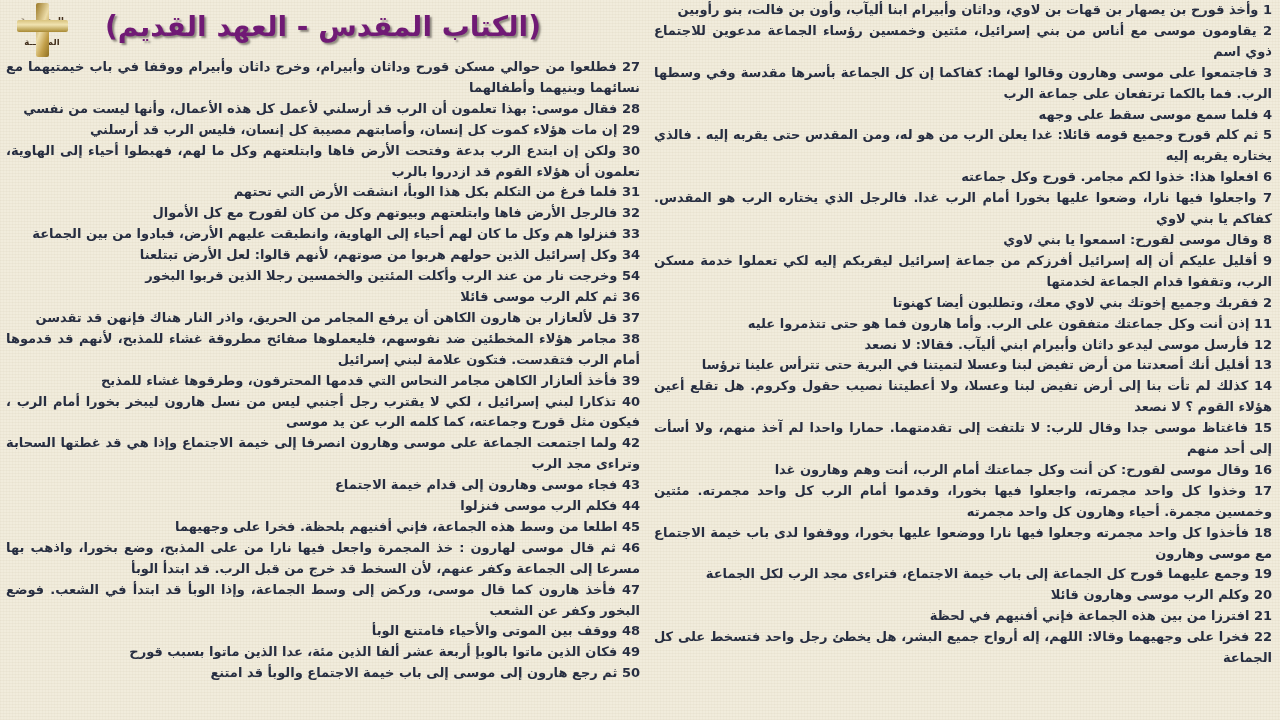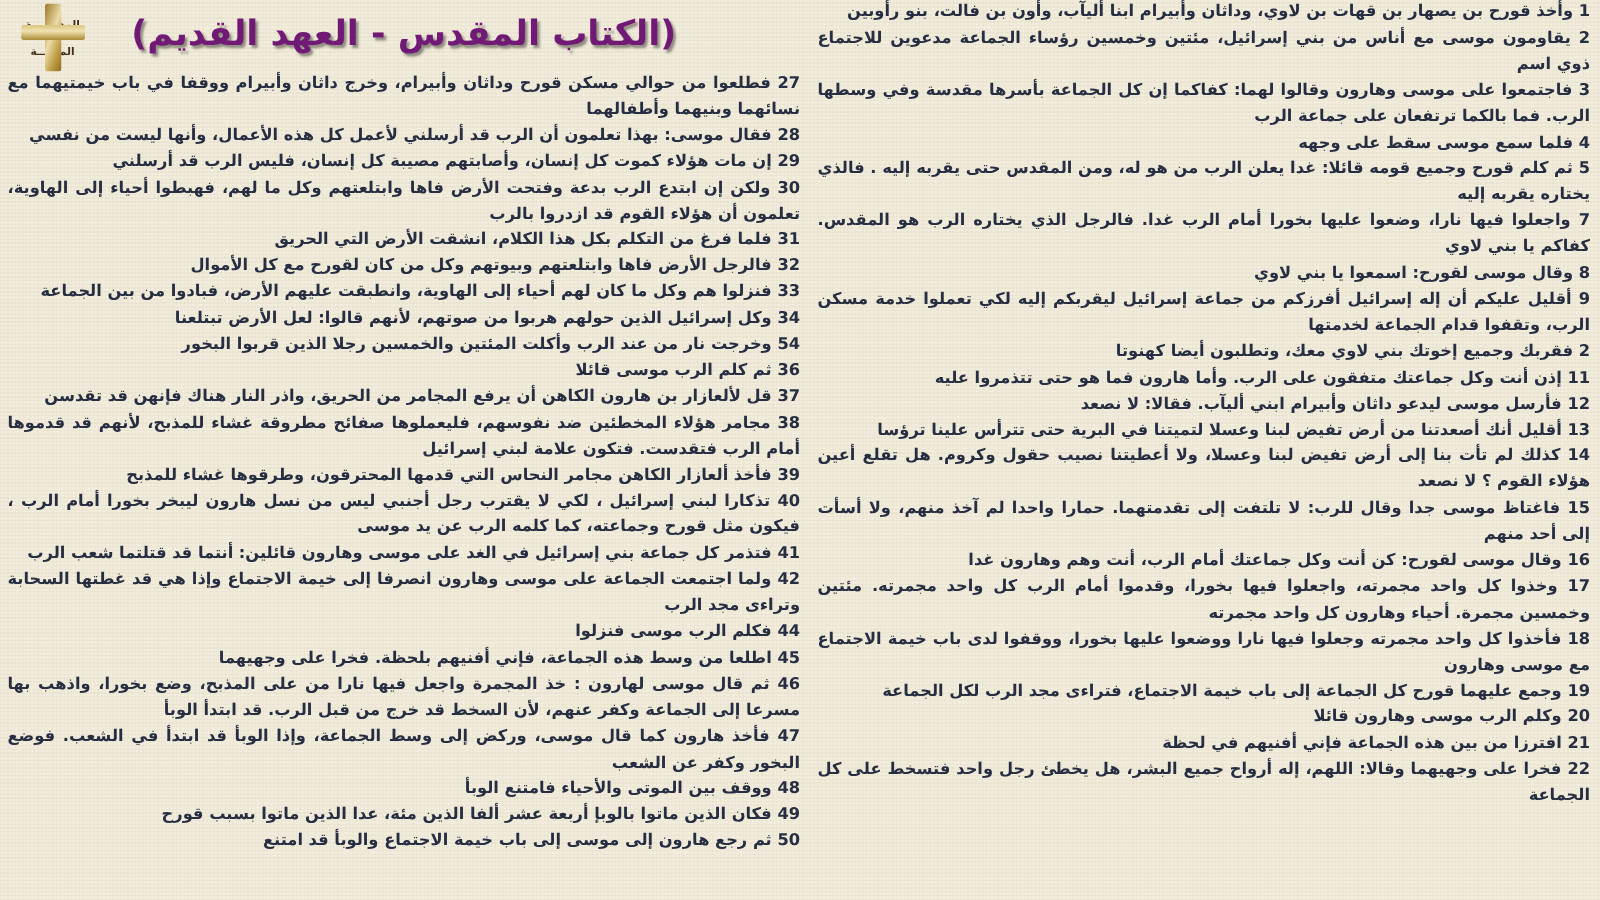--- a/index.html
+++ b/index.html
@@ -58,20 +58,21 @@
   </div>
 </div>
 
 <div class="column column-right">
   <div class="verses">
       <div class="verse"><span class="vnum">1</span><span> وأخذ قورح بن يصهار بن قهات بن لاوي، وداثان وأبيرام ابنا أليآب، وأون بن فالت، بنو رأوبين</span></div>
       <div class="verse"><span class="vnum">2</span><span> يقاومون موسى مع أناس من بني إسرائيل، مئتين وخمسين رؤساء الجماعة مدعوين للاجتماع ذوي اسم</span></div>
       <div class="verse"><span class="vnum">3</span><span> فاجتمعوا على موسى وهارون وقالوا لهما: كفاكما إن كل الجماعة بأسرها مقدسة وفي وسطها الرب. فما بالكما ترتفعان على جماعة الرب</span></div>
       <div class="verse"><span class="vnum">4</span><span> فلما سمع موسى سقط على وجهه</span></div>
       <div class="verse"><span class="vnum">5</span><span> ثم كلم قورح وجميع قومه قائلا: غدا يعلن الرب من هو له، ومن المقدس حتى يقربه إليه . فالذي يختاره يقربه إليه</span></div>
+      <div class="verse"><span class="vnum">6</span><span> افعلوا هذا: خذوا لكم مجامر. قورح وكل جماعته</span></div>
       <div class="verse"><span class="vnum">7</span><span> واجعلوا فيها نارا، وضعوا عليها بخورا أمام الرب غدا. فالرجل الذي يختاره الرب هو المقدس. كفاكم يا بني لاوي</span></div>
       <div class="verse"><span class="vnum">8</span><span> وقال موسى لقورح: اسمعوا يا بني لاوي</span></div>
       <div class="verse"><span class="vnum">9</span><span> أقليل عليكم أن إله إسرائيل أفرزكم من جماعة إسرائيل ليقربكم إليه لكي تعملوا خدمة مسكن الرب، وتقفوا قدام الجماعة لخدمتها</span></div>
       <div class="verse"><span class="vnum">2</span><span> فقربك وجميع إخوتك بني لاوي معك، وتطلبون أيضا كهنوتا</span></div>
       <div class="verse"><span class="vnum">11</span><span> إذن أنت وكل جماعتك متفقون على الرب. وأما هارون فما هو حتى تتذمروا عليه</span></div>
       <div class="verse"><span class="vnum">12</span><span> فأرسل موسى ليدعو داثان وأبيرام ابني أليآب. فقالا: لا نصعد</span></div>
       <div class="verse"><span class="vnum">13</span><span> أقليل أنك أصعدتنا من أرض تفيض لبنا وعسلا لتميتنا في البرية حتى تترأس علينا ترؤسا</span></div>
       <div class="verse"><span class="vnum">14</span><span> كذلك لم تأت بنا إلى أرض تفيض لبنا وعسلا، ولا أعطيتنا نصيب حقول وكروم. هل تقلع أعين هؤلاء القوم ؟ لا نصعد</span></div>
       <div class="verse"><span class="vnum">15</span><span> فاغتاظ موسى جدا وقال للرب: لا تلتفت إلى تقدمتهما. حمارا واحدا لم آخذ منهم، ولا أسأت إلى أحد منهم</span></div>
       <div class="verse"><span class="vnum">16</span><span> وقال موسى لقورح: كن أنت وكل جماعتك أمام الرب، أنت وهم وهارون غدا</span></div>
@@ -84,32 +85,32 @@
     </div>
 </div>
 
 <div class="column column-left">
   <div class="page-title title-blue">(الكتاب المقدس - العهد القديم)</div>
   <div class="verses">
       <div class="verse"><span class="vnum">27</span><span> فطلعوا من حوالي مسكن قورح وداثان وأبيرام، وخرج داثان وأبيرام ووقفا في باب خيمتيهما مع نسائهما وبنيهما وأطفالهما</span></div>
       <div class="verse"><span class="vnum">28</span><span> فقال موسى: بهذا تعلمون أن الرب قد أرسلني لأعمل كل هذه الأعمال، وأنها ليست من نفسي</span></div>
       <div class="verse"><span class="vnum">29</span><span> إن مات هؤلاء كموت كل إنسان، وأصابتهم مصيبة كل إنسان، فليس الرب قد أرسلني</span></div>
       <div class="verse"><span class="vnum">30</span><span> ولكن إن ابتدع الرب بدعة وفتحت الأرض فاها وابتلعتهم وكل ما لهم، فهبطوا أحياء إلى الهاوية، تعلمون أن هؤلاء القوم قد ازدروا بالرب</span></div>
-      <div class="verse"><span class="vnum">31</span><span> فلما فرغ من التكلم بكل هذا الكلام، انشقت الأرض التي الحريق</span></div>
+      <div class="verse"><span class="vnum">31</span><span> فلما فرغ من التكلم بكل هذا الوبأ، انشقت الأرض التي تحتهم</span></div>
       <div class="verse"><span class="vnum">32</span><span> فالرجل الأرض فاها وابتلعتهم وبيوتهم وكل من كان لقورح مع كل الأموال</span></div>
       <div class="verse"><span class="vnum">33</span><span> فنزلوا هم وكل ما كان لهم أحياء إلى الهاوية، وانطبقت عليهم الأرض، فبادوا من بين الجماعة</span></div>
       <div class="verse"><span class="vnum">34</span><span> وكل إسرائيل الذين حولهم هربوا من صوتهم، لأنهم قالوا: لعل الأرض تبتلعنا</span></div>
       <div class="verse"><span class="vnum">54</span><span> وخرجت نار من عند الرب وأكلت المئتين والخمسين رجلا الذين قربوا البخور</span></div>
       <div class="verse"><span class="vnum">36</span><span> ثم كلم الرب موسى قائلا</span></div>
       <div class="verse"><span class="vnum">37</span><span> قل لألعازار بن هارون الكاهن أن يرفع المجامر من الحريق، واذر النار هناك فإنهن قد تقدسن</span></div>
       <div class="verse"><span class="vnum">38</span><span> مجامر هؤلاء المخطئين ضد نفوسهم، فليعملوها صفائح مطروقة غشاء للمذبح، لأنهم قد قدموها أمام الرب فتقدست. فتكون علامة لبني إسرائيل</span></div>
       <div class="verse"><span class="vnum">39</span><span> فأخذ ألعازار الكاهن مجامر النحاس التي قدمها المحترقون، وطرقوها غشاء للمذبح</span></div>
       <div class="verse"><span class="vnum">40</span><span> تذكارا لبني إسرائيل ، لكي لا يقترب رجل أجنبي ليس من نسل هارون ليبخر بخورا أمام الرب ، فيكون مثل قورح وجماعته، كما كلمه الرب عن يد موسى</span></div>
-      <div class="verse"><span class="vnum">41</span><span> فتذمر كل جماعة بني إسرائيل في الغد على موسى وهارون قائلين: أنتما قد قتلتما شعب الرب</span></div>
       <div class="verse"><span class="vnum">42</span><span> ولما اجتمعت الجماعة على موسى وهارون انصرفا إلى خيمة الاجتماع وإذا هي قد غطتها السحابة وتراءى مجد الرب</span></div>
+      <div class="verse"><span class="vnum">43</span><span> فجاء موسى وهارون إلى قدام خيمة الاجتماع</span></div>
       <div class="verse"><span class="vnum">44</span><span> فكلم الرب موسى فنزلوا</span></div>
       <div class="verse"><span class="vnum">45</span><span> اطلعا من وسط هذه الجماعة، فإني أفنيهم بلحظة. فخرا على وجهيهما</span></div>
       <div class="verse"><span class="vnum">46</span><span> ثم قال موسى لهارون : خذ المجمرة واجعل فيها نارا من على المذبح، وضع بخورا، واذهب بها مسرعا إلى الجماعة وكفر عنهم، لأن السخط قد خرج من قبل الرب. قد ابتدأ الوبأ</span></div>
       <div class="verse"><span class="vnum">47</span><span> فأخذ هارون كما قال موسى، وركض إلى وسط الجماعة، وإذا الوبأ قد ابتدأ في الشعب. فوضع البخور وكفر عن الشعب</span></div>
       <div class="verse"><span class="vnum">48</span><span> ووقف بين الموتى والأحياء فامتنع الوبأ</span></div>
       <div class="verse"><span class="vnum">49</span><span> فكان الذين ماتوا بالوبإ أربعة عشر ألفا الذين مئة، عدا الذين ماتوا بسبب قورح</span></div>
       <div class="verse"><span class="vnum">50</span><span> ثم رجع هارون إلى موسى إلى باب خيمة الاجتماع والوبأ قد امتنع</span></div>
     </div>
 </div>
 

